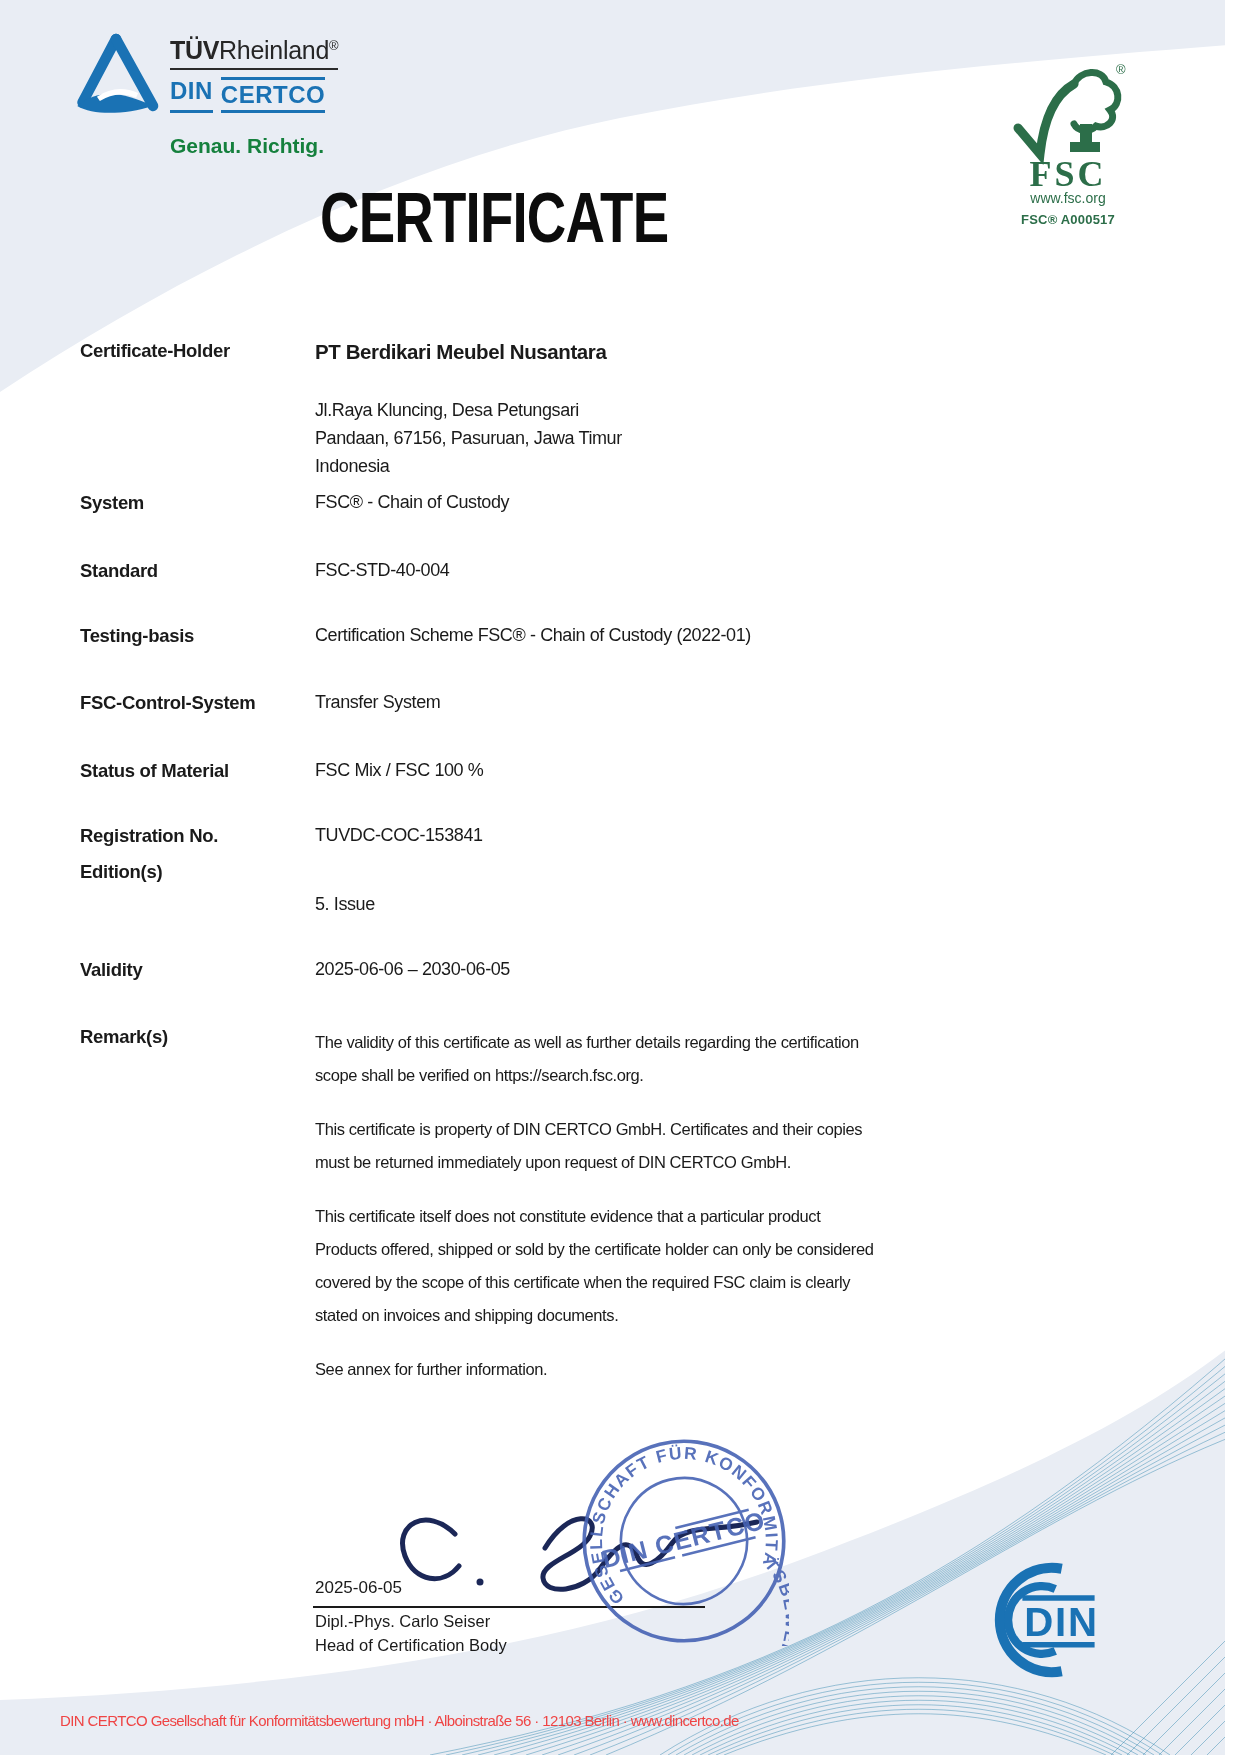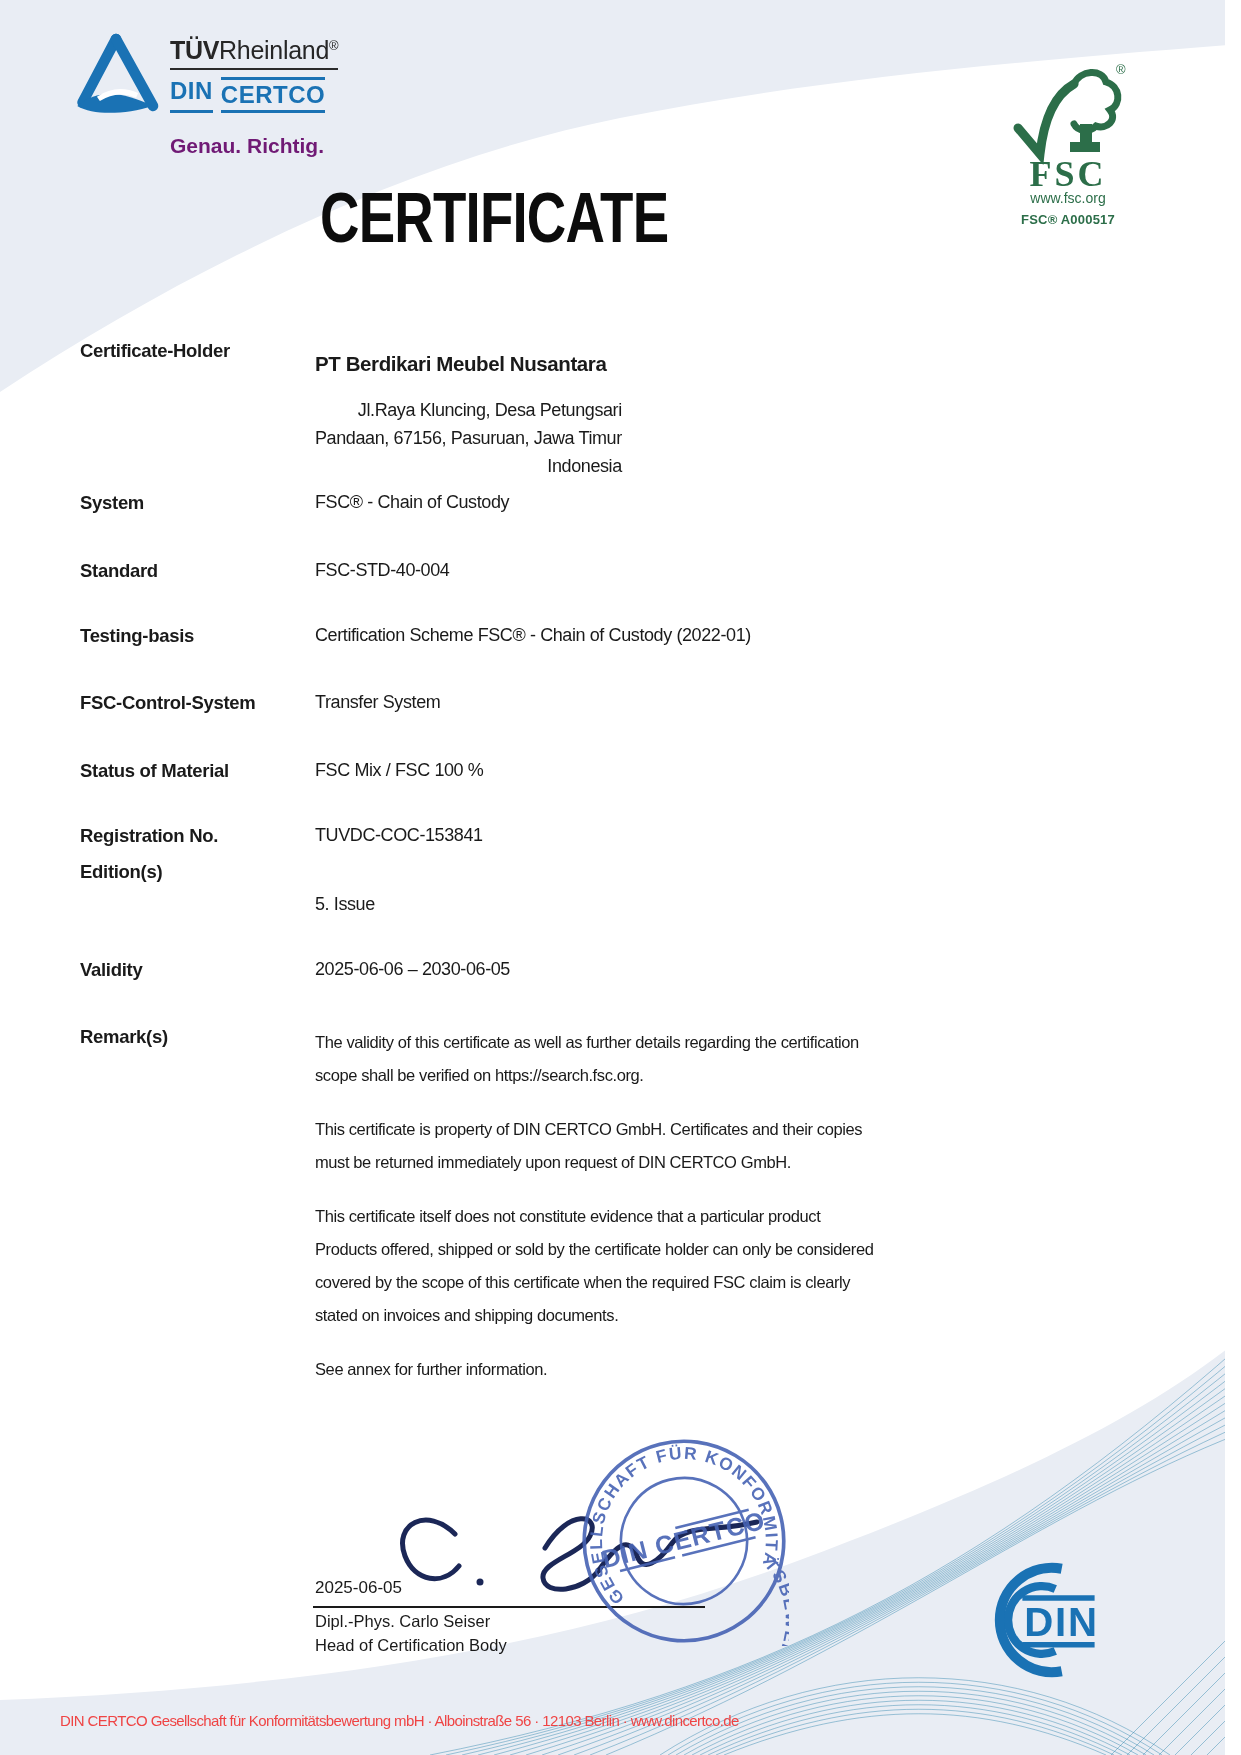--- a/index.html
+++ b/index.html
@@ -10,31 +10,31 @@
   .layer{position:absolute;z-index:2;}
   
   .tuv-text-line{font-size:25px;color:#262626;letter-spacing:-0.3px;white-space:nowrap;}
   .tuv-bold{font-weight:700;}
   .tuv-reg{font-size:13px;vertical-align:9px;}
   .tuv-rule{border-bottom:2px solid #2b2b2b;padding-bottom:3px;display:inline-block;}
   .dincertco-row{margin-top:7px;display:flex;gap:8px;color:#1a72b4;font-weight:700;
                  font-size:24px;letter-spacing:0.5px;white-space:nowrap;}
   .dc-din{border-bottom:3px solid #1a72b4;padding-bottom:1px;}
   .dc-certco{border-top:3px solid #1a72b4;border-bottom:3px solid #1a72b4;padding:1px 0;}
-  .tagline{position:absolute;left:170px;top:134px;font-size:21px;font-weight:700;color:#701a75;}
+  .tagline{position:absolute;left:170px;top:134px;font-size:21px;font-weight:700;color:#15803d;}
   
   .fsc-block{position:absolute;left:990px;top:58px;width:156px;text-align:center;z-index:2;}
   .fsc-code{margin-top:4px;font-size:13px;font-weight:700;color:#2c6e49;letter-spacing:0.2px;}
   
   .title{position:absolute;left:320px;top:178px;font-size:70px;font-weight:700;color:#0c0c0c;
          transform:scaleX(0.78);transform-origin:left top;letter-spacing:-1px;white-space:nowrap;}
   
   .flabel{position:absolute;left:80px;font-size:18.5px;font-weight:700;letter-spacing:-0.3px;white-space:nowrap;}
   .fvalue{position:absolute;left:315px;font-size:18px;letter-spacing:-0.4px;white-space:nowrap;}
-  .holder-name{font-weight:700;font-size:20.5px;margin-top:12px;}
+  .holder-name{font-weight:700;font-size:20.5px;}
   .addr{line-height:28px;}
   .remarks{position:absolute;left:315px;top:1026px;width:700px;font-size:16.5px;
            letter-spacing:-0.4px;line-height:33px;}
   .remark-par{margin:0 0 21px 0;}
   
   .sig-date{position:absolute;left:315px;top:1578px;font-size:17px;}
   .sig-line{position:absolute;left:313px;top:1606px;width:392px;height:2px;background:#1a1a1a;}
   .sig-name{position:absolute;left:315px;top:1612px;font-size:16.5px;}
   .sig-role{position:absolute;left:315px;top:1636px;font-size:16.5px;}
   .sig-scribble{position:absolute;left:385px;top:1502px;z-index:3;}
@@ -117,21 +117,21 @@
       <text x="60" y="128" text-anchor="middle" font-family="Liberation Serif, serif" font-weight="700" font-size="36" letter-spacing="3" fill="#2c6e49">FSC</text>
       <text x="60" y="145" text-anchor="middle" font-size="14" fill="#2c6e49">www.fsc.org</text>
     </svg>
     <div class="fsc-code">FSC® A000517</div>
   </div>
 
   <div class="title layer">CERTIFICATE</div>
 
   <div class="flabel layer" style="top:340px;">Certificate-Holder</div>
   <div class="fvalue holder-name layer" style="top:340px;">PT Berdikari Meubel Nusantara</div>
-  <div class="fvalue addr layer" style="top:396px;text-align:right;">
+  <div class="fvalue addr layer" style="top:396px;">
     <div>Jl.Raya Kluncing, Desa Petungsari</div>
     <div>Pandaan, 67156,  Pasuruan, Jawa Timur</div>
     <div>Indonesia</div>
   </div>
 
   <div class="flabel layer" style="top:492px;">System</div>
   <div class="fvalue layer" style="top:492px;">FSC® - Chain of Custody</div>
 
   <div class="flabel layer" style="top:560px;">Standard</div>
   <div class="fvalue layer" style="top:560px;">FSC-STD-40-004</div>

